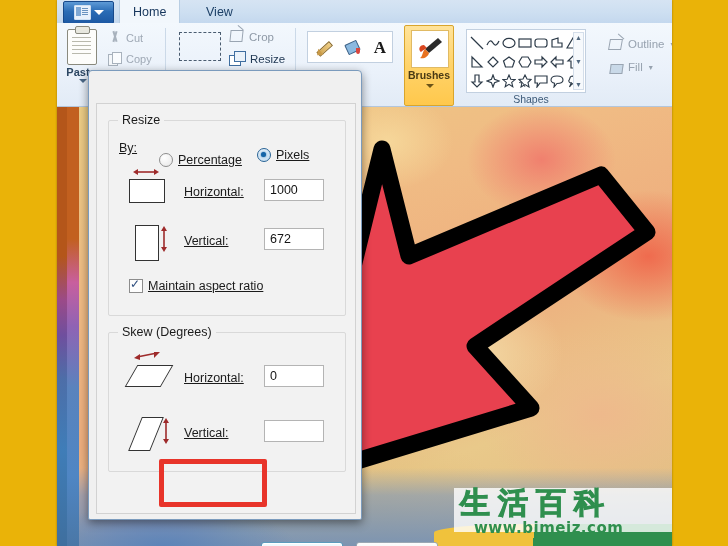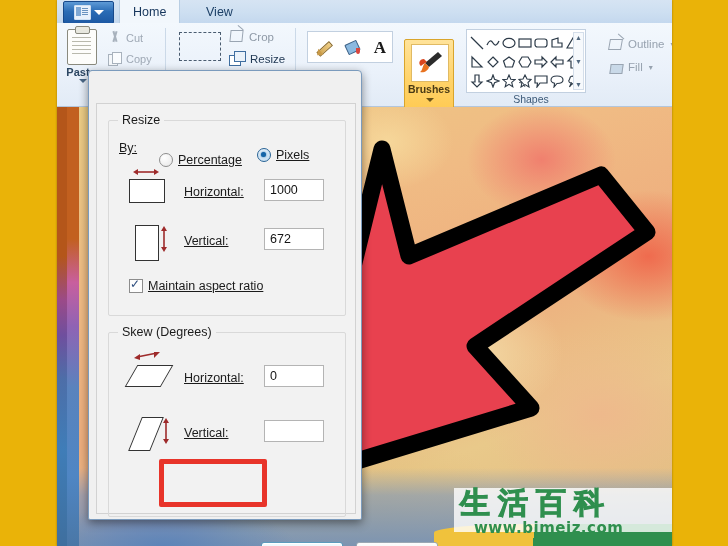--- a/index.html
+++ b/index.html
@@ -141,21 +141,21 @@
   .fillico{width:18px;height:18px;position:relative;}
   .fillico:before{content:"";position:absolute;left:2px;top:4px;width:11px;height:9px;
     background:#8bb9e0;border:1.2px solid #3a5f85;transform:rotate(-25deg);border-radius:1px;}
   .fillico:after{content:"";position:absolute;left:12px;top:10px;width:4px;height:6px;
     background:#d9463e;border-radius:0 0 50% 50%;}
   .textA{font-size:17px;font-weight:bold;color:#1a1a1a;font-family:"Liberation Serif",serif;line-height:1;}
 
   
   .g-brush{left:345px;width:52px;}
   .brush-btn{
-    position:absolute;left:2px;top:16px;width:48px;height:79px;
+    position:absolute;left:2px;top:2px;width:48px;height:79px;
     background:linear-gradient(180deg,#ffe39a 0%,#ffd36a 50%,#ffc84c 100%);
     border:1px solid #d9a52c;border-radius:2px;text-decoration:underline;
   }
   .brush-inner{
     position:absolute;left:6px;top:4px;width:36px;height:36px;background:#ffffff;
     border:1px solid #e0ba64;
   }
   .brush-glyph{position:absolute;left:3px;top:3px;width:30px;height:30px;}
   .brush-label{position:absolute;left:0;top:43px;width:48px;text-align:center;
     font-size:10.5px;color:#4a3a14;font-weight:bold;}
@@ -261,21 +261,21 @@
   }
   .dlg-body{
     position:absolute;left:7px;top:32px;width:260px;height:411px;
     background:#f2f2f2;border:1px solid #d2d2d2;box-sizing:border-box;
   }
   .fieldset{
     position:absolute;left:11px;width:238px;border:1px solid #d9d9d9;
     border-radius:2px;box-sizing:border-box;
   }
   .fs-resize{top:16px;height:196px;}
-  .fs-skew{top:228px;height:185px;}
+  .fs-skew{top:228px;height:140px;}
   .legend{
     position:absolute;left:9px;top:-8px;background:#f2f2f2;padding:0 4px;
     font-size:12.5px;color:#1b1b1b;
   }
 
   .row{position:absolute;display:flex;align-items:center;}
   .lbl{font-size:12.5px;color:#1b1b1b;text-decoration:underline;}
 
   .radio{
     width:12px;height:12px;border-radius:50%;

